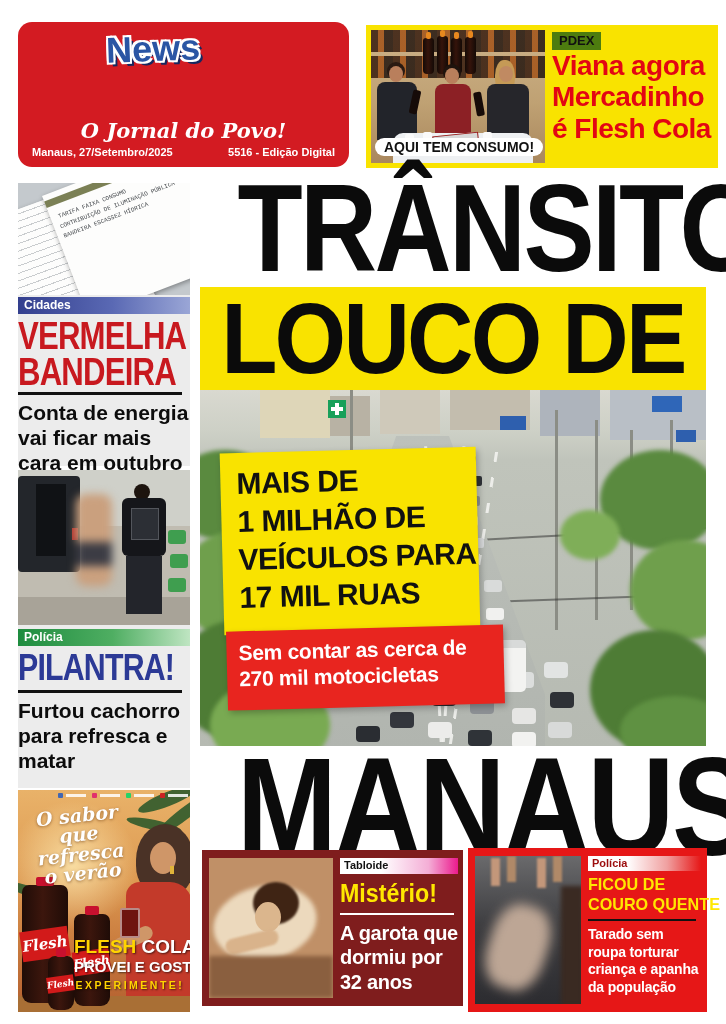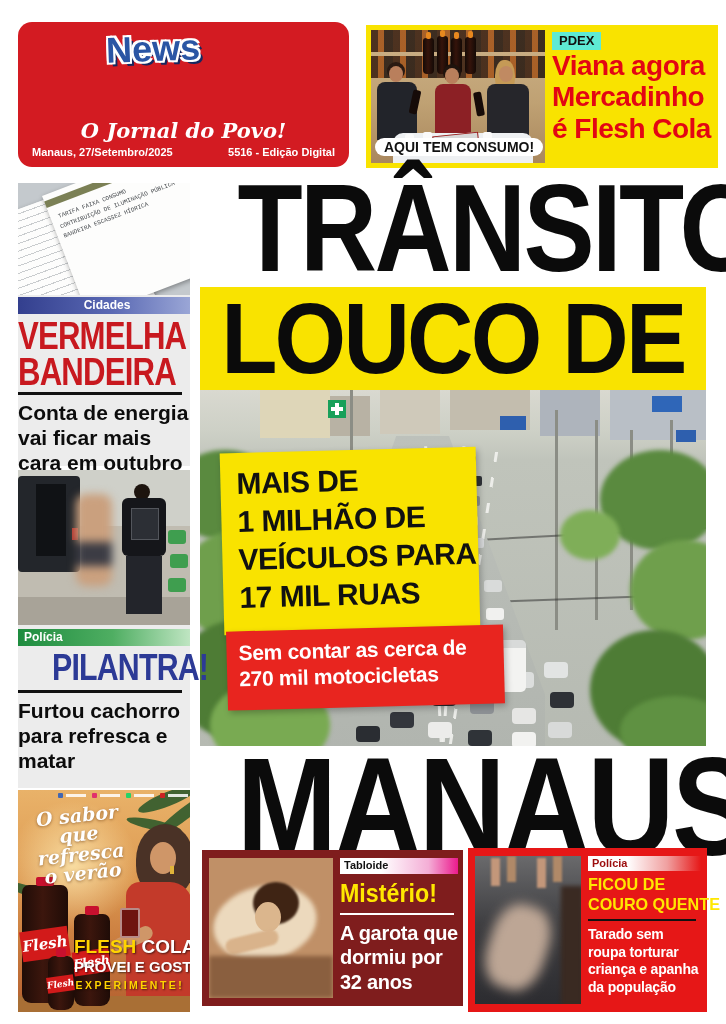--- a/index.html
+++ b/index.html
@@ -26,21 +26,21 @@
     background:repeating-linear-gradient(90deg,rgba(55,28,14,.85) 0 7px,rgba(165,88,30,.9) 7px 13px,rgba(25,12,7,.8) 13px 22px);}
   .bigbottle{position:absolute;background:linear-gradient(90deg,#140a06,#35140b 45%,#140a06);border-radius:3px 3px 4px 4px;}
   .bigbottle::before{content:"";position:absolute;top:-6px;left:25%;width:50%;height:7px;background:#e8881e;border-radius:2px;}
   .head{position:absolute;border-radius:50%;}
   .torso{position:absolute;border-radius:8px 8px 0 0;}
   #ad-table{left:22px;bottom:0;width:140px;height:30px;background:#eef0f2;border-radius:10px 10px 0 0;}
   .cup{position:absolute;width:9px;height:17px;background:#fafafa;border-radius:2px;border-bottom:4px solid #c8372e;}
   #ad-badge{left:9px;top:113px;background:#fff;border-radius:9px;padding:1px 9px;font-size:14px;
     font-weight:bold;color:#111;white-space:nowrap;z-index:4;}
   #topad-right{left:186px;top:6px;width:162px;}
-  #ad-tag{display:inline-block;background:#5eead4;color:#111;font-size:13px;font-weight:bold;padding:1px 7px 2px;}
+  #ad-tag{display:inline-block;background:#4d7c0f;color:#111;font-size:13px;font-weight:bold;padding:1px 7px 2px;}
   .ad-line{font-size:28px;font-weight:bold;color:#e30613;line-height:1.12;letter-spacing:-0.5px;white-space:nowrap;}
 
   
   .mega{color:#0b0b0b;font-weight:bold;text-align:center;line-height:1;}
   .cond{display:inline-block;white-space:nowrap;transform:scaleX(var(--sx,.85));transform-origin:50% 50%;letter-spacing:-3px;}
   #hl1{left:195px;top:166px;width:511px;font-size:124px;}
   #band{left:200px;top:287px;width:506px;height:103px;background:#f9e300;}
   #hl2{left:200px;top:287px;width:506px;font-size:100px;height:103px;line-height:103px;}
   #hl3{left:195px;top:742px;width:511px;font-size:140px;line-height:0.93;}
 
@@ -71,25 +71,25 @@
     padding:12px 0 0 16px;z-index:5;box-shadow:2px 3px 6px rgba(0,0,0,.25);}
   .fact-line{font-size:30px;font-weight:bold;color:#111;line-height:38px;white-space:nowrap;letter-spacing:-0.5px;}
   #subbox{left:227px;top:628px;width:253px;height:70px;background:#e8251f;transform:rotate(-1.5deg);
     padding:9px 12px 0;z-index:6;box-shadow:2px 3px 6px rgba(0,0,0,.25);}
   .sub-line{font-size:21px;font-weight:bold;color:#fff;line-height:26px;white-space:nowrap;letter-spacing:-0.3px;}
 
   
   .panel{position:absolute;left:18px;width:172px;background:#ececec;}
   .sect-strip{position:absolute;left:18px;width:172px;height:17px;font-size:12px;font-weight:bold;
     color:#fff;padding:1px 0 0 6px;box-sizing:border-box;}
-  #strip-cidades{top:297px;background:linear-gradient(90deg,#333f8e 0%,#5a69b4 55%,#9aa6d6 100%);text-align:center;}
+  #strip-cidades{top:297px;background:linear-gradient(90deg,#333f8e 0%,#5a69b4 55%,#9aa6d6 100%);}
   #strip-policia{top:629px;background:linear-gradient(90deg,#1e8c3f 0%,#4fae62 55%,#bfe5c2 100%);}
   .col-head{position:absolute;left:18px;width:180px;font-weight:bold;line-height:.95;}
   #bandeira{top:318px;font-size:38px;color:#c8191f;}
-  #pilantra{top:650px;font-size:37px;color:#2c3a96;padding-left:34px;}
+  #pilantra{top:650px;font-size:37px;color:#2c3a96;}
   .cond-l{display:inline-block;white-space:nowrap;transform:scaleX(.82);transform-origin:0 50%;letter-spacing:-1px;}
   .rule{position:absolute;left:18px;width:164px;height:3px;background:#111;}
   .deck{position:absolute;left:18px;width:174px;font-size:21px;font-weight:bold;color:#0c0c0c;line-height:1.2;}
 
   
   #billphoto{left:18px;top:183px;width:172px;height:112px;background:#c4c9cd;overflow:hidden;}
   .paper{position:absolute;background:#fdfdfc;box-shadow:0 2px 5px rgba(0,0,0,.35);}
   #paper1{left:-30px;top:14px;width:150px;height:130px;transform:rotate(-20deg);
     background:repeating-linear-gradient(0deg,#fdfdfc 0 6px,#c9ccce 6px 7px);}
   #paper2{left:42px;top:-20px;width:160px;height:130px;transform:rotate(-21deg);}

